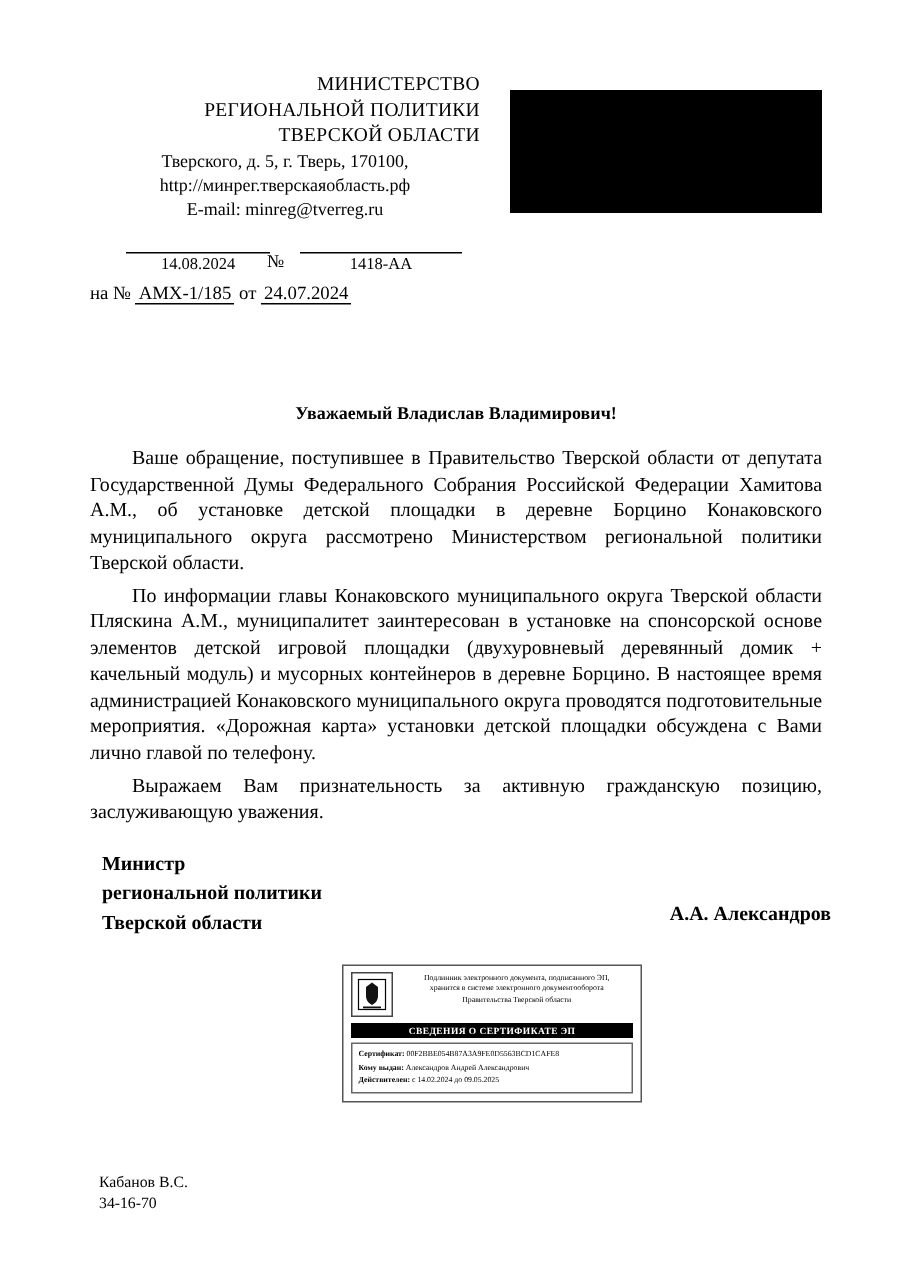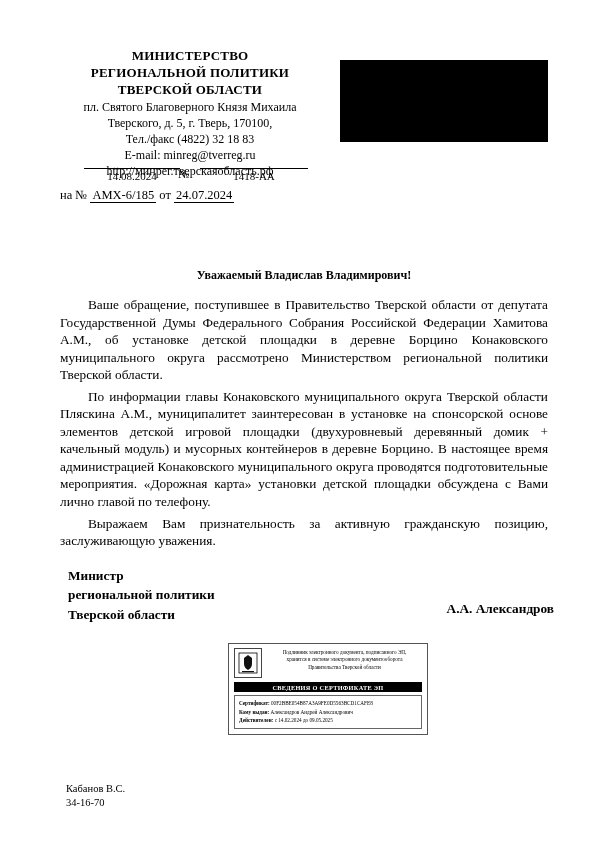--- a/index.html
+++ b/index.html
@@ -26,24 +26,25 @@
   .letterhead {
     position: absolute;
     left: 60px;
     top: 48px;
     width: 260px;
     text-align: center;
     font-size: 12.5px;
     line-height: 1.25;
   }
   .lh-title {
-    font-weight: bold;
+    font-weight: normal;
     font-size: 13px;
     letter-spacing: 0.2px;
     line-height: 1.3;
+    text-align: right;
   }
   .lh-line {
     font-size: 12px;
     line-height: 1.35;
   }
 
   
   .emblem-block {
     position: absolute;
     left: 340px;
@@ -205,38 +206,36 @@
 </style>
 </head>
 <body>
 
 <div class="page">
 
   <div class="letterhead">
     <div class="lh-title">МИНИСТЕРСТВО</div>
     <div class="lh-title">РЕГИОНАЛЬНОЙ ПОЛИТИКИ</div>
     <div class="lh-title">ТВЕРСКОЙ ОБЛАСТИ</div>
-    <div class="lh-line">пл. Святого Благоверного Князя Михаила</div>
     <div class="lh-line">Тверского, д. 5, г. Тверь, 170100,</div>
-    <div class="lh-line">Тел./факс (4822) 32 18 83</div>
+    <div class="lh-line">http://минрег.тверскаяобласть.рф</div>
     <div class="lh-line">E-mail: minreg@tverreg.ru</div>
-    <div class="lh-line">http://минрег.тверскаяобласть.рф</div>
   </div>
 
   <div class="emblem-block"></div>
 
   <div class="refrow">
     <div class="cell-date">14.08.2024</div>
     <div class="cell-numlabel">№</div>
     <div class="cell-num">1418-АА</div>
   </div>
 
   <div class="onrow">
     <span>на №</span>
-    <span class="u">АМХ-6/185</span>
+    <span class="u">АМХ-1/185</span>
     <span>от</span>
     <span class="u">24.07.2024</span>
   </div>
 
   <div class="salutation">Уважаемый  Владислав Владимирович!</div>
 
   <div class="body-text">
     <p>Ваше обращение, поступившее в Правительство Тверской области от депутата Государственной Думы Федерального Собрания Российской Федерации Хамитова А.М., об установке детской площадки в деревне Борцино Конаковского муниципального округа рассмотрено Министерством региональной политики Тверской области.</p>
     <p>По информации главы Конаковского муниципального округа Тверской области Пляскина А.М., муниципалитет заинтересован в установке на спонсорской основе элементов детской игровой площадки (двухуровневый деревянный домик + качельный модуль) и мусорных контейнеров в деревне Борцино. В настоящее время администрацией Конаковского муниципального округа проводятся подготовительные мероприятия. «Дорожная карта» установки детской площадки обсуждена с Вами лично главой по телефону.</p>
     <p>Выражаем Вам признательность за активную гражданскую позицию, заслуживающую уважения.</p>

